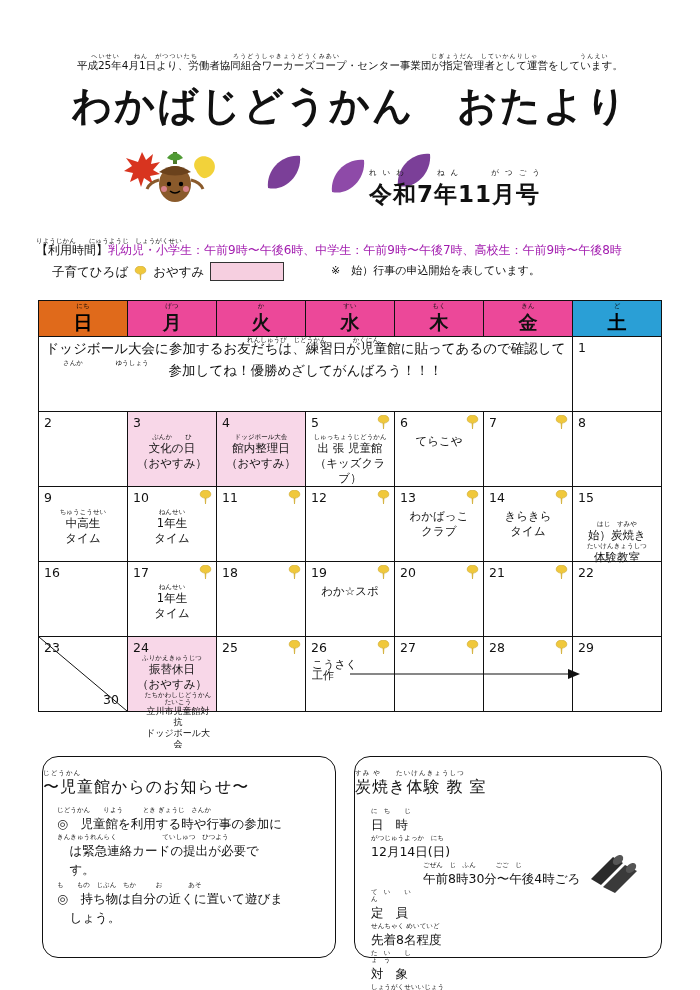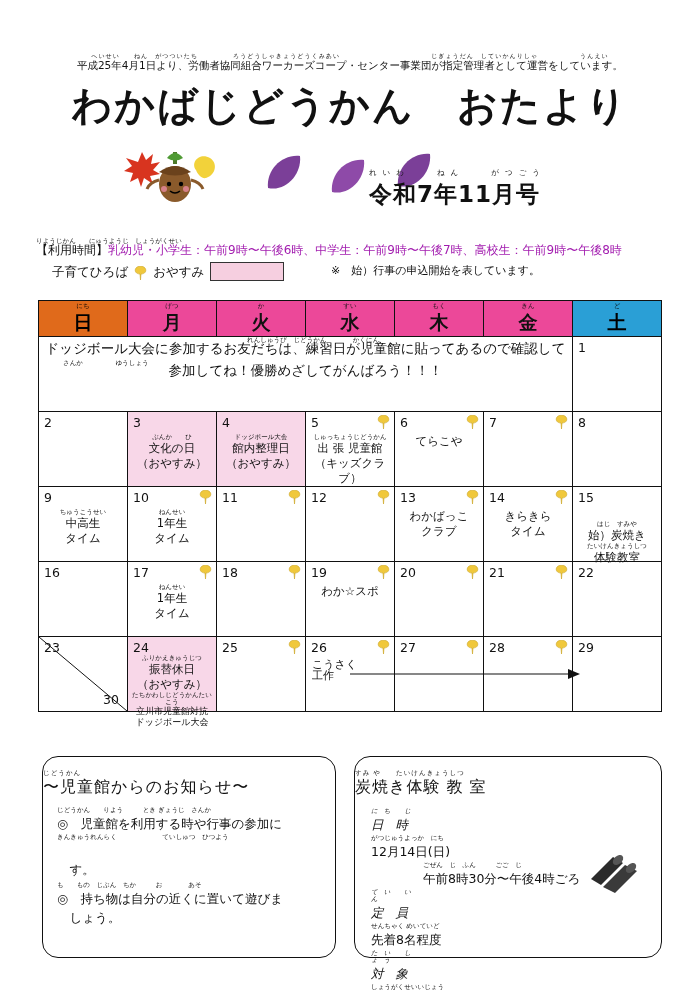--- a/index.html
+++ b/index.html
@@ -89,21 +89,21 @@
     position:absolute;border:1.6px solid #111;border-radius:16px;background:#fff;
   }
   .box1{left:42px;top:756px;width:292px;height:200px;}
   .box2{left:354px;top:756px;width:306px;height:200px;}
   .box1 h3,.box2 h3{margin:0;text-align:left;font-size:16px;font-weight:normal;padding-top:12px;letter-spacing:1px;}
   .box1 h3 .r,.box2 h3 .r{font-size:6.5px;}
   .b1list{padding:8px 12px 0 14px;font-size:12.5px;line-height:19px;}
   .b1list .r{font-size:6.5px;}
   .b1item{margin-bottom:2px;text-indent:0;}
   .b2rows{padding:10px 8px 0 16px;font-size:12.5px;line-height:20px;}
-  .b2rows .lbl{display:inline-block;width:52px;letter-spacing:4px;font-style:italic;}
+  .b2rows .lbl{display:inline-block;width:52px;letter-spacing:4px;}
   .b2rows .r{font-size:6.5px;}
   .charcoal{position:absolute;right:18px;top:92px;width:56px;height:46px;}
 </style>
 </head>
 <body>
 
 <div class="page">
 
   <div class="topline">
     <span class="ruby">へいせい　　ねん　がつついたち　　　　　ろうどうしゃきょうどうくみあい　　　　　　　　　　　　　じぎょうだん　していかんりしゃ　　　　　　うんえい</span>
@@ -367,21 +367,21 @@
           <svg class="slash" viewBox="0 0 89 74" preserveAspectRatio="none">
               <line x1="0" y1="0" x2="89" y2="74" stroke="#111" stroke-width="1"></line>
             </svg>
           <span class="d30">30</span>
         </td>
         <td class="day pink">
           <span class="num">24</span>
           <span class="ev" style="top:18px">
             <span class="r">ふりかえきゅうじつ</span>
             振替休日<br>（おやすみ）
-            <span class="small" style="display:block;">
+            <span class="small" style="display:block;margin-left:12px;">
               <span class="r">たちかわしじどうかんたいこう</span>
               立川市児童館対抗<br>ドッジボール大会
             </span>
           </span>
         </td>
         <td class="day">
           <span class="num">25</span>
           <svg class="ginkgo" viewBox="0 0 13 15">
               <path d="M6.5 14 L6 8 C2 8 0 5 2 2 C4 -0.5 9 -0.5 11 2 C13 5 11 8 7 8 Z" fill="#f0c83c" stroke="#c9a21e" stroke-width=".6"></path>
             </svg>
@@ -422,21 +422,21 @@
   <div class="box box1">
     <h3>
       <span class="r" style="display:block;line-height:8px;">じどうかん</span>
       <span>〜児童館からのお知らせ〜</span>
     </h3>
     <div class="b1list">
       <div class="b1item">
         <span class="r" style="display:block;line-height:8px;">じどうかん　　りよう　　　とき ぎょうじ　さんか</span>
         <span>◎　児童館を利用する時や行事の参加に</span><br>
         <span class="r" style="display:block;line-height:8px;">きんきゅうれんらく　　　　　　　ていしゅつ　ひつよう</span>
-        <br>
+        <span>　は緊急連絡カードの提出が必要で</span><br>
         <span>　す。</span>
       </div>
       <div class="b1item">
         <span class="r" style="display:block;line-height:8px;">も　　もの　じぶん　ちか　　　お　　　　あそ</span>
         <span>◎　持ち物は自分の近くに置いて遊びま</span><br>
         <span>　しょう。</span>
       </div>
     </div>
   </div>
 

